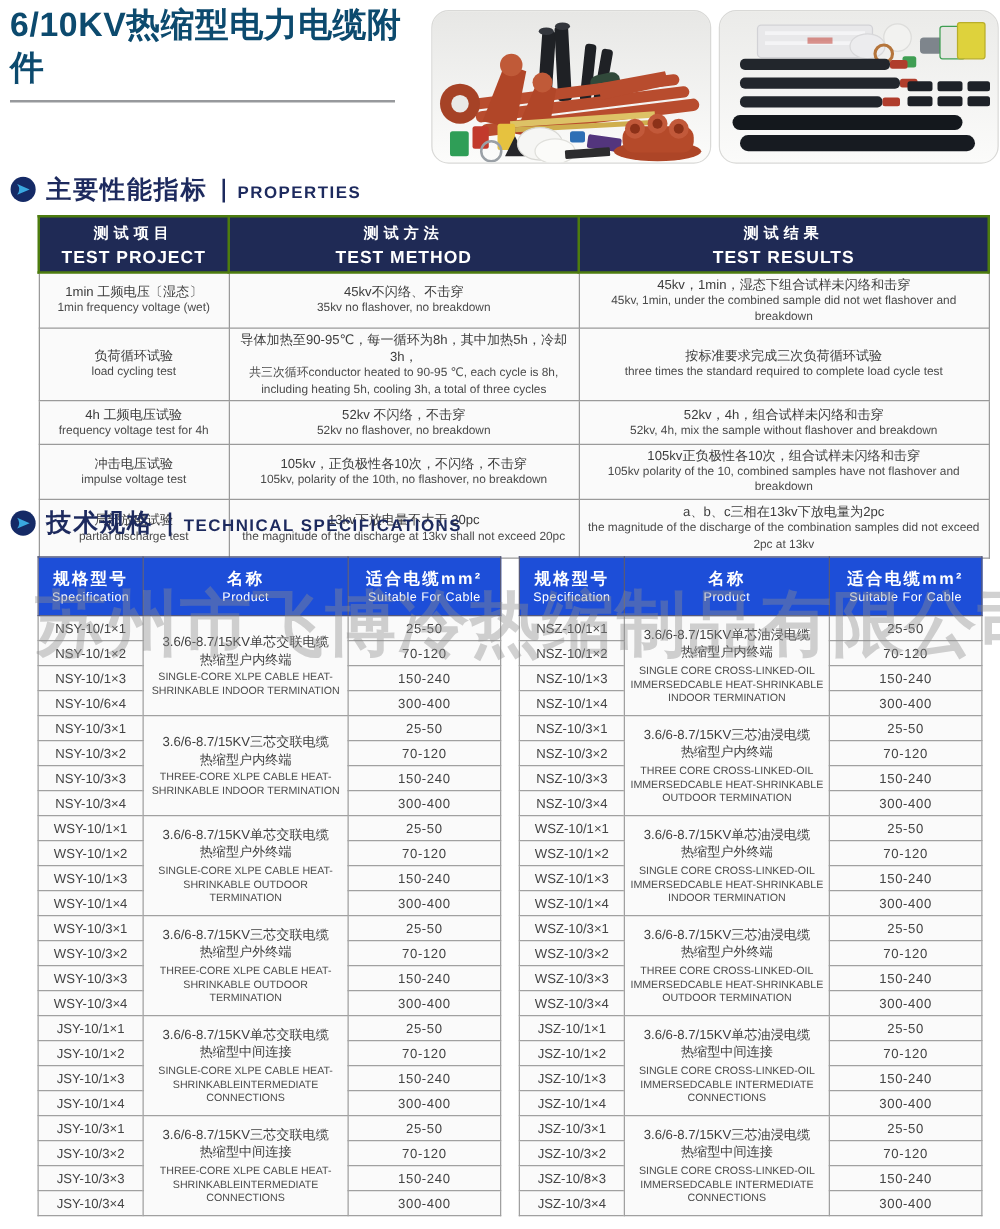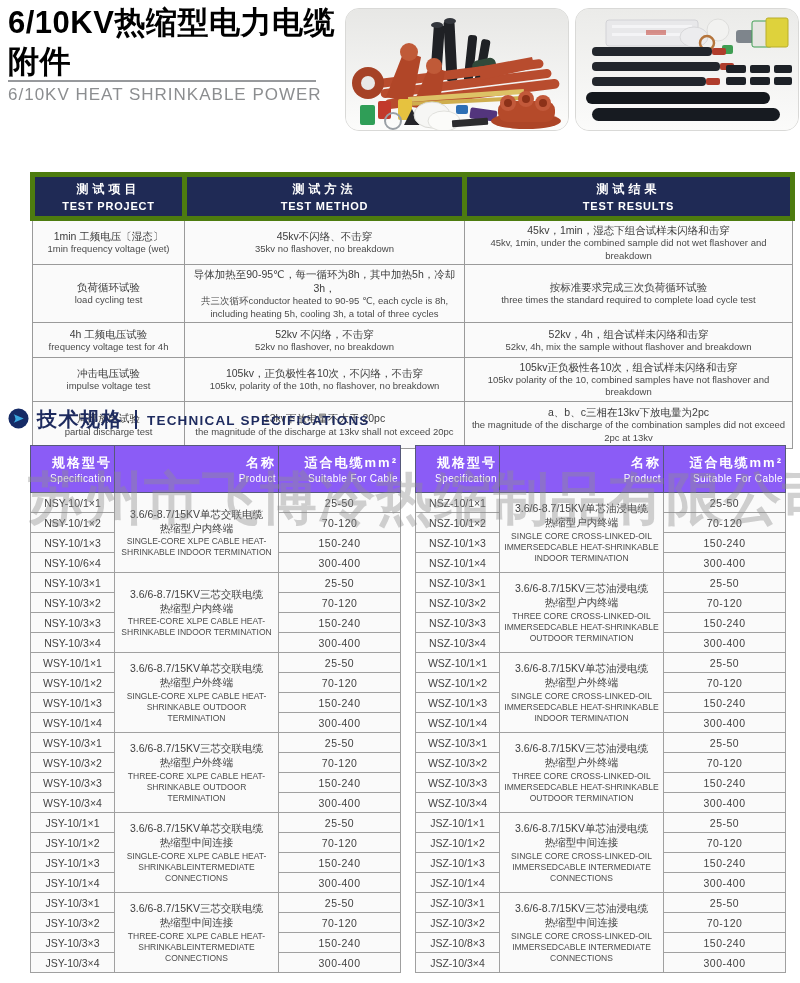--- a/index.html
+++ b/index.html
@@ -1,21 +1,21 @@
 <!DOCTYPE html>
 <html><head>
 <meta charset="utf-8">
 <style>
   html,body{margin:0;padding:0;background:#ffffff;}
   .page{position:relative;width:800px;height:983px;background:#ffffff;overflow:hidden;
         font-family:"Liberation Sans","DejaVu Sans",sans-serif;}
 
   
   .title-block{position:absolute;left:8px;top:4px;width:330px;}
-  .title-cn{margin:0;font-size:31px;font-weight:800;color:#000000;letter-spacing:.5px;line-height:1.25;}
+  .title-cn{margin:0;font-size:27px;font-weight:800;color:#0c4a6e;letter-spacing:.5px;line-height:1.25;}
   .title-en{margin:2px 0 0 0;font-size:17px;color:#8c8e90;letter-spacing:1px;line-height:1.3;font-weight:400;}
   .title-rule{position:absolute;left:8px;top:80px;width:308px;height:2px;background:#97999c;}
 
   
   .photo{position:absolute;top:8px;width:222px;height:121px;border:1px solid #d9d9d7;border-radius:14px;
          overflow:hidden;background:#f4f4f2;}
   .photo.p-left{left:345px}.photo.p-right{left:575px}
   .photo svg{display:block}
 
   
@@ -23,33 +23,33 @@
   .section-head .icon{width:21px;height:21px;flex:0 0 auto;align-self:center;}
   .sh-cn{font-size:20px;font-weight:800;color:#1d2a5e;letter-spacing:1.5px;line-height:1;}
   .sh-sep{width:2px;height:19px;background:#1d2a5e;margin:0 2px 0 4px;}
   .sh-en{font-size:13.5px;font-weight:700;color:#1d2a5e;letter-spacing:1.2px;padding-bottom:1px;}
   #sec1{top:141px}
   #sec2{top:408px}
 
   
   table{border-collapse:collapse;table-layout:fixed;}
   .props{position:absolute;left:30px;top:172px;width:760px;}
-  .props th{background:#1f2a55;color:#ffffff;border:5px solid #4d7c0f;padding:4px 2px;}
+  .props th{background:#1f2a55;color:#ffffff;border:2px solid #4d7c0f;padding:4px 2px;}
   .props th .hcn{font-size:12px;font-weight:700;letter-spacing:4px;}
-  .props th .hen{font-size:11px;font-weight:700;letter-spacing:.8px;margin-top:2px;}
+  .props th .hen{font-size:14px;font-weight:700;letter-spacing:.8px;margin-top:2px;}
   .props td{border:1px solid #9a9a9a;background:#fafafa;text-align:center;vertical-align:middle;padding:2px 6px;}
   .props .cn{font-size:10.5px;color:#3c3c3c;line-height:1.35;}
   .props .en{font-size:9.5px;color:#4a4a4a;line-height:1.3;}
   .props tr.r0 td{height:30px}.props tr.r1 td{height:44px}.props tr.r2 td{height:30px}
   .props tr.r3 td{height:28px}.props tr.r4 td{height:42px}
 
   
   .spec{position:absolute;top:445px;width:370px;}
   .spec.t-left{left:30px}.spec.t-right{left:415px}
-  .spec th{background:#8b5cf6;color:#ffffff;border:1px solid #56597a;height:42px;padding:2px;text-align:right;}
+  .spec th{background:#1d4ed8;color:#ffffff;border:1px solid #56597a;height:42px;padding:2px;}
   .spec th .hcn{font-size:13px;font-weight:700;letter-spacing:2px;}
   .spec th .hen{font-size:10px;font-weight:400;letter-spacing:.4px;margin-top:1px;}
   .spec td{border:1px solid #a0a0a0;background:#fafafa;text-align:center;vertical-align:middle;color:#434343;}
   .spec td.model{font-size:10.5px;height:19px;padding:0 2px;white-space:nowrap;margin-top:30px;}
   .spec td.size{font-size:10.5px;padding:0 2px;letter-spacing:.5px;text-align:center;}
   .spec td.product{padding:1px 3px;margin-left:40px;}
   .spec .pcn{font-size:10.5px;line-height:1.35;color:#3e3e3e;}
   .spec .pen{font-size:8.5px;line-height:1.3;color:#4c4c4c;margin-top:1px;}
 
   
@@ -58,21 +58,20 @@
              pointer-events:none;font-family:"DejaVu Sans","Liberation Sans",sans-serif;}
 </style>
 </head>
 <body>
 
 <div class="page">
 
   <div class="title-block">
     <h1 class="title-cn">6/10KV热缩型电力电缆附件</h1>
     <div class="title-en">
-      <div>6/10KV HEAT SHRINKABLE POWER</div>
     </div>
   </div>
   <div class="title-rule"></div>
 
   <div class="photo p-left">
     <svg width="222" height="121" viewBox="0 0 222 121">
       <defs>
         <linearGradient id="lg1" x1="0" y1="0" x2="0" y2="1">
           <stop offset="0" stop-color="#e7e7e5"></stop>
             <stop offset="1" stop-color="#fcfcfb"></stop>
@@ -161,20 +160,29 @@
           <rect x="198" y="56" width="18" height="8" rx="2"></rect>
         <rect x="150" y="68" width="20" height="8" rx="2"></rect>
           <rect x="174" y="68" width="20" height="8" rx="2"></rect>
           <rect x="198" y="68" width="18" height="8" rx="2"></rect>
       </g>
       <rect x="10" y="83" width="184" height="12" rx="6" fill="#14181d"></rect>
       <rect x="16" y="99" width="188" height="13" rx="6.5" fill="#171b21"></rect>
     </svg>
   </div>
 
+  <div class="section-head" id="sec1">
+    <svg class="icon" viewBox="0 0 22 22">
+      <circle cx="11" cy="11" r="10.5" fill="#152a66"></circle>
+      <path d="M6 6.5 q3.5 4.5 0 9 L16.5 11 Z" fill="#3aa7e0"></path>
+    </svg>
+    <span class="sh-cn">主要性能指标</span>
+    <span class="sh-sep"></span>
+    <span class="sh-en">PROPERTIES</span>
+  </div>
 
   <table class="props">
     <colgroup>
         <col style="width:152px">
         <col style="width:280px">
         <col style="width:328px">
       </colgroup>
     <thead>
       <tr>
         <th>

